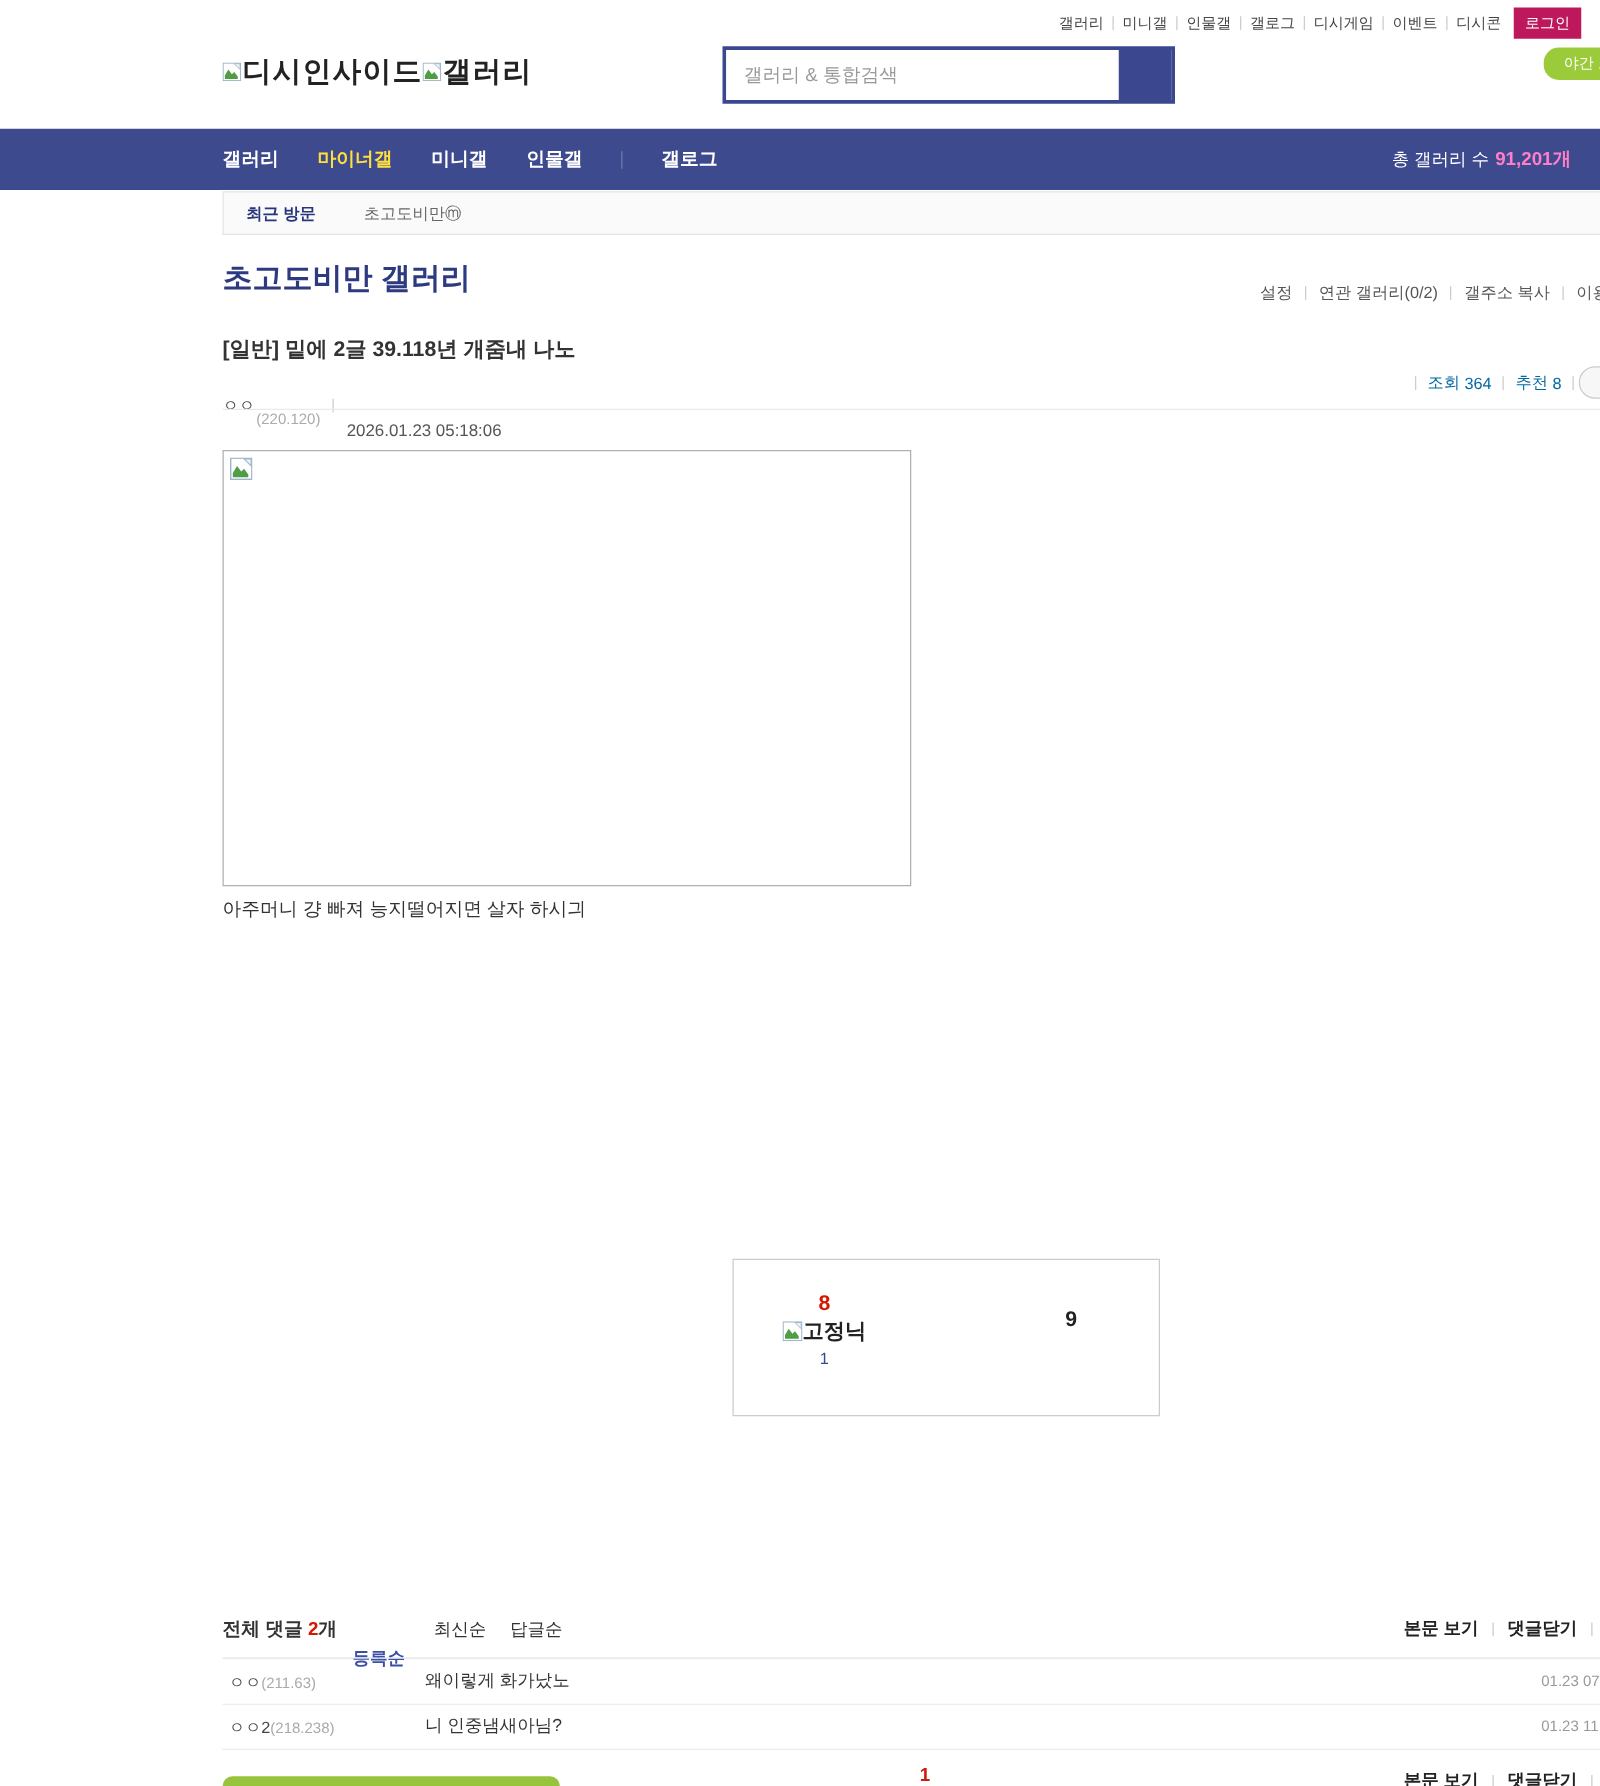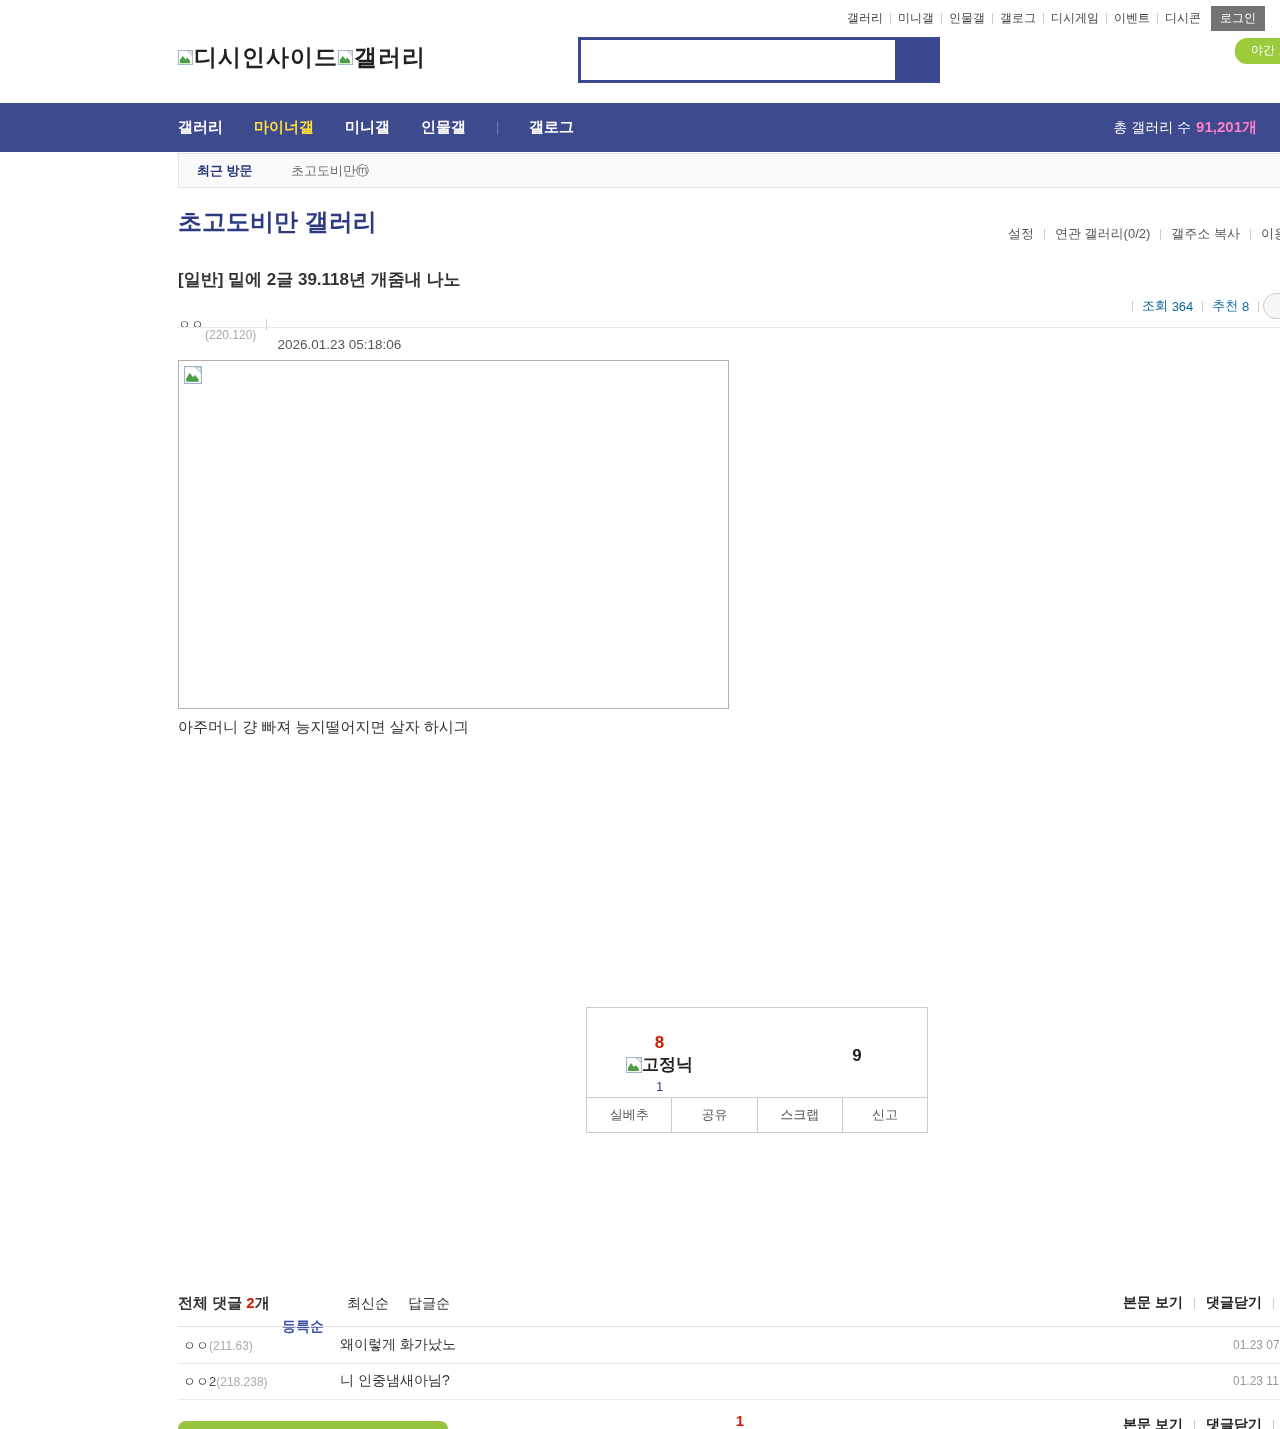--- a/index.html
+++ b/index.html
@@ -4,21 +4,21 @@
 <style>
   html,body{margin:0;padding:0;background:#fff;}
   .page{position:relative;width:1280px;height:1429px;background:#fff;overflow:hidden;
         font-family:"Liberation Sans","DejaVu Sans",sans-serif;color:#333;}
   .abs{position:absolute;}
 
   
   .topbar{top:8px;right:15px;display:flex;align-items:center;font-size:12px;color:#444;height:20px;}
   .topbar .tlink{cursor:pointer;white-space:nowrap;}
   .vsep{display:inline-block;width:1px;height:11px;background:#ccc;margin:0 7px;}
-  .login-btn{background:#737373;color:#fff;padding:4px 9px;margin-left:10px;font-size:12px;cursor:pointer;}
+  .login-btn{background:#be185d;color:#fff;padding:4px 9px;margin-left:10px;font-size:12px;cursor:pointer;}
   .night-btn{top:38px;left:1235px;background:#9bcb3b;color:#fff;font-size:12px;
              padding:4px 16px 5px 16px;border-radius:12px;white-space:nowrap;cursor:pointer;}
 
   
   .logo{top:42px;left:178px;display:flex;align-items:center;font-size:23px;font-weight:bold;
         color:#222;letter-spacing:1px;cursor:pointer;}
   .logo svg{margin:0 1px 0 0;}
   .searchbox{top:37px;left:578px;width:362px;height:46px;border:3px solid #3b4890;
              box-sizing:border-box;background:#fff;}
   .searchbox input{position:absolute;left:0;top:0;height:100%;width:300px;border:none;outline:none;
@@ -130,20 +130,21 @@
       <span>디시인사이드</span>
       <svg width="15" height="15" viewBox="0 0 16 16">
       <rect x="0.5" y="0.5" width="15" height="15" fill="#ffffff" stroke="#9fb6c8"></rect>
       <path d="M2 14 L2 11 L5 6 L8 10 L10 8 L13 12 L13 14 Z" fill="#4f9e45"></path>
       <path d="M10 1 L15 1 L15 6 Z" fill="#eef4f8" stroke="#9fb6c8" stroke-width="0.8"></path>
     </svg>
       <span>갤러리</span>
   </div>
 
   <div class="abs searchbox">
+    <input type="text" placeholder="갤러리 &amp; 통합검색" style="">
     <div class="search-btn"></div>
   </div>
 
   <div class="abs mainnav">
     <div class="items">
       <span>갤러리</span>
       <span class="active">마이너갤</span>
       <span>미니갤</span>
       <span>인물갤</span>
       <span class="nsep"></span>
@@ -204,26 +205,20 @@
         <svg width="16" height="16" viewBox="0 0 16 16">
           <rect x="0.5" y="0.5" width="15" height="15" fill="#ffffff" stroke="#9fb6c8"></rect>
           <path d="M2 14 L2 11 L5 6 L8 10 L10 8 L13 12 L13 14 Z" fill="#4f9e45"></path>
           <path d="M10 1 L15 1 L15 6 Z" fill="#eef4f8" stroke="#9fb6c8" stroke-width="0.8"></path>
         </svg>
           <span>고정닉</span>
       </div>
       <div class="fixcnt">1</div>
     </div>
     <div class="num-down">9</div>
-    <div class="btnrow">
-      <div>실베추</div>
-      <div>공유</div>
-      <div>스크랩</div>
-      <div>신고</div>
-    </div>
   </div>
 
   <div class="abs cmt-total">
     <span>전체 댓글</span> <b>2</b><span>개</span>
   </div>
   <div class="abs cmt-sort active" style="left:282px;">등록순</div>
   <div class="abs cmt-sort" style="left:347px;">최신순</div>
   <div class="abs cmt-sort" style="left:408px;">답글순</div>
   <div class="abs cmt-tools" style="left:1123px;top:1294px;">
     <span>본문 보기</span>

